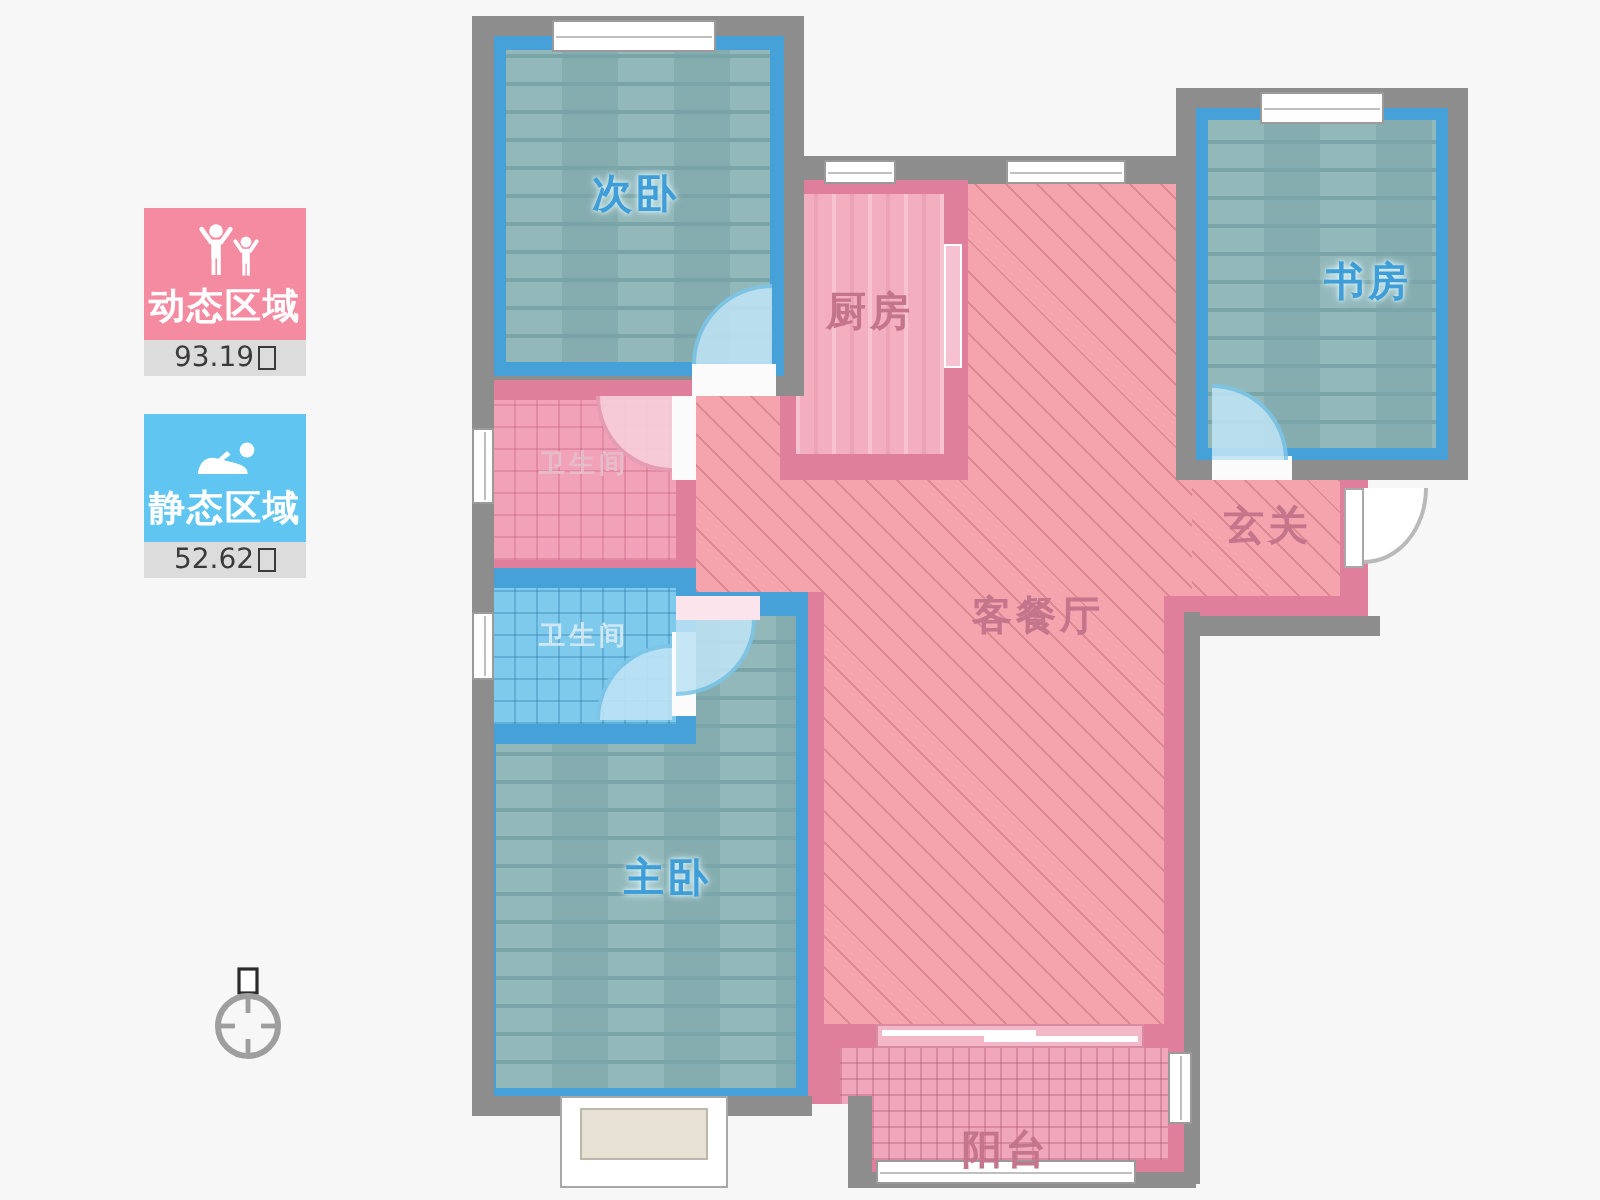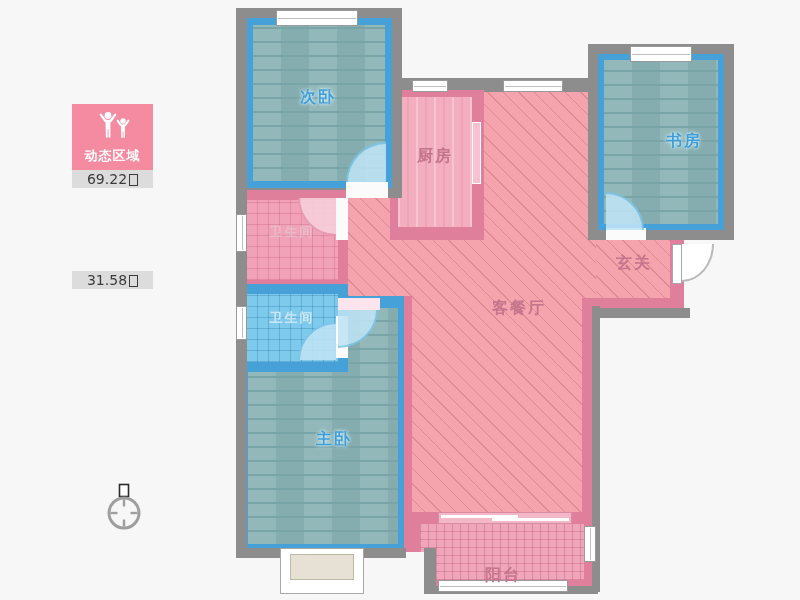--- a/index.html
+++ b/index.html
@@ -43,29 +43,29 @@
   .arc-bl{border-radius:0 0 0 100%;border-bottom:2px solid currentColor;border-left:2px solid currentColor;}
   .arc-br{border-radius:0 0 100% 0;border-bottom:2px solid currentColor;border-right:2px solid currentColor;}
   .a-blue{background:var(--arc_blue_fill);color:var(--arc_blue_line);opacity:.88;}
   .a-pink{background:var(--arc_pink_fill);color:var(--arc_pink_line);opacity:.9;}
   .a-white{background:#fff;color:#b9b9b9;}
   .slide-v{background:#f6c2d1;border:1px solid #fff;}
   .slide-h{background:#f3b7c8;border:1px solid #d98ba3;}
   .slide-h::before{content:"";position:absolute;top:2px;left:2px;width:58%;height:3px;background:#fff;}
   .slide-h::after{content:"";position:absolute;bottom:2px;right:2px;width:58%;height:3px;background:#fff;}
   .room-label{position:absolute;transform:translate(-50%,-50%);white-space:nowrap;
-    font-weight:bold;font-size:16px;letter-spacing:2px;}
+    font-weight:bold;font-size:20px;letter-spacing:2px;}
   .lbl-blue{color:var(--label_blue);text-shadow:0 0 4px rgba(225,248,255,.9),0 0 2px rgba(225,248,255,.9);}
   .lbl-pink{color:var(--label_pink);}
   .lbl-lightpink{color:var(--label_pink_light);font-size:13px;}
   .lbl-lightblue{color:var(--label_blue_light);font-size:13px;}
   .legend-box{position:absolute;width:81px;}
   .legend-icon{position:absolute;top:7px;left:50%;transform:translateX(-50%);}
   .legend-label{position:absolute;bottom:5px;left:0;right:0;text-align:center;
-    color:#fff;font-weight:bold;font-size:13px;letter-spacing:1px;}
+    color:#fff;font-weight:bold;font-size:18px;letter-spacing:1px;}
   .legend-strip{position:absolute;width:81px;height:18px;background:var(--legend_strip);
     color:var(--legend_text);font-size:14px;text-align:center;line-height:18px;}
   .tofu{display:inline-block;width:9px;height:12px;border:1.5px solid #3a3a3a;
     margin-left:2px;vertical-align:-2px;box-sizing:border-box;}
   .bay-outer{background:#fff;border:1px solid #a8a8a8;}
   .bay-inner{background:#e7e0d4;border:1px solid #bdb7a9;}
 </style>
 </head>
 <body>
 
@@ -166,25 +166,35 @@
         <rect x="26.1" y="13.4" width="3.8" height="7.4" stroke="none"></rect>
         <rect x="26.2" y="20.4" width="1.5" height="6.4" stroke="none"></rect>
         <rect x="28.4" y="20.4" width="1.5" height="6.4" stroke="none"></rect>
         <line x1="25.9" y1="14.4" x2="22.6" y2="9.6" stroke-width="1.9" stroke-linecap="round"></line>
         <line x1="30.1" y1="14.4" x2="33.4" y2="9.6" stroke-width="1.9" stroke-linecap="round"></line>
       </g>
     </svg>
     <div class="legend-label">动态区域</div>
   </div>
   <div class="legend-strip" style="left:72px;top:170px">
-    <span>69.22</span><span class="tofu" title="㎡"></span>
-  </div>
-
+    <span>93.19</span><span class="tofu" title="㎡"></span>
+  </div>
+
+  <div class="legend-box" style="left:72px;top:207px;height:64px;background:var(--legend_blue)">
+    <svg class="legend-icon" width="36" height="30" viewBox="0 0 36 30">
+      <g fill="#fff">
+        <circle cx="28.5" cy="11" r="3.7"></circle>
+        <path d="M4,22 Q6,13.5 13.5,15.2 L23,17.6 Q28.6,19 28.8,22.4 L28.8,23 L4,23 Z"></path>
+        <path d="M14,15.5 L18.5,11.5 L20.3,13.4 L16.5,16.3 Z"></path>
+      </g>
+    </svg>
+    <div class="legend-label">静态区域</div>
+  </div>
   <div class="legend-strip" style="left:72px;top:271px">
-    <span>31.58</span><span class="tofu" title="㎡"></span>
+    <span>52.62</span><span class="tofu" title="㎡"></span>
   </div>
 
   <svg style="position:absolute;left:100px;top:483px" width="48" height="52" viewBox="0 0 48 52">
     <rect x="19.5" y="1.5" width="9" height="12" fill="#fff" stroke="#2b2b2b" stroke-width="1.6"></rect>
     <circle cx="24" cy="30" r="15" fill="none" stroke="#9e9e9e" stroke-width="3"></circle>
     <line x1="24" y1="16.5" x2="24" y2="23.5" stroke="#9e9e9e" stroke-width="2.4"></line>
     <line x1="24" y1="36.5" x2="24" y2="43.5" stroke="#9e9e9e" stroke-width="2.4"></line>
     <line x1="10.5" y1="30" x2="17.5" y2="30" stroke="#9e9e9e" stroke-width="2.4"></line>
     <line x1="30.5" y1="30" x2="37.5" y2="30" stroke="#9e9e9e" stroke-width="2.4"></line>
   </svg>

